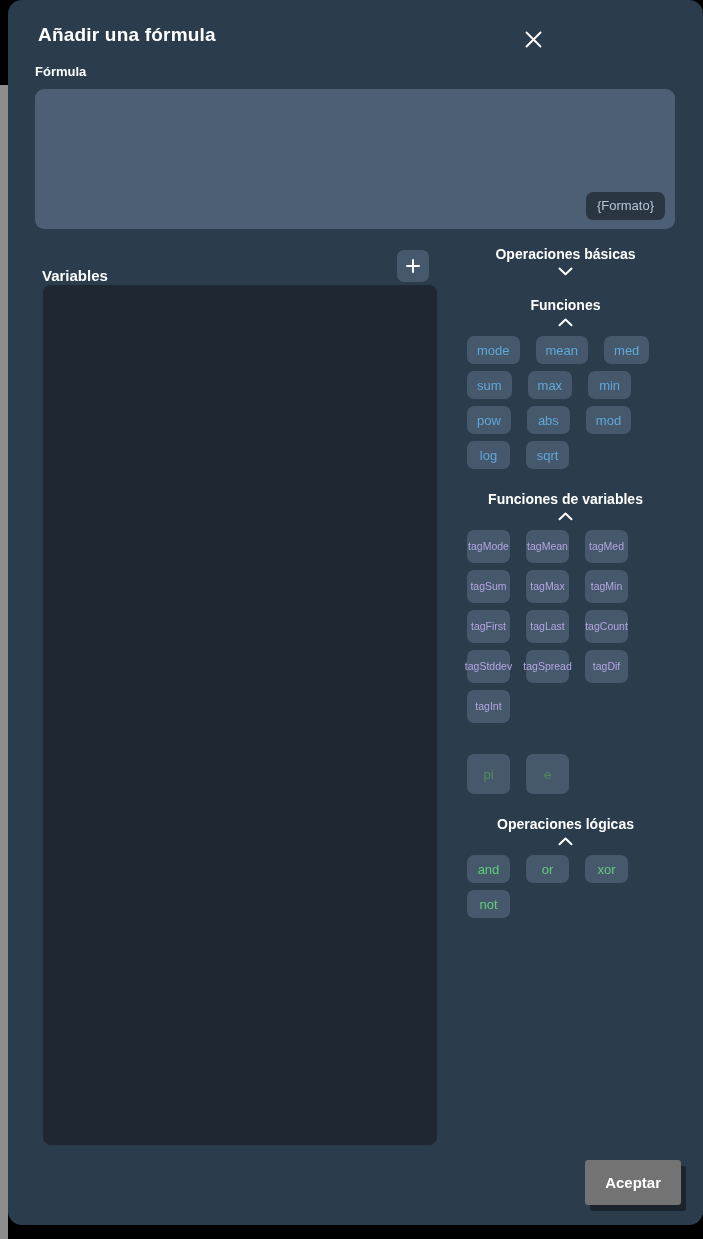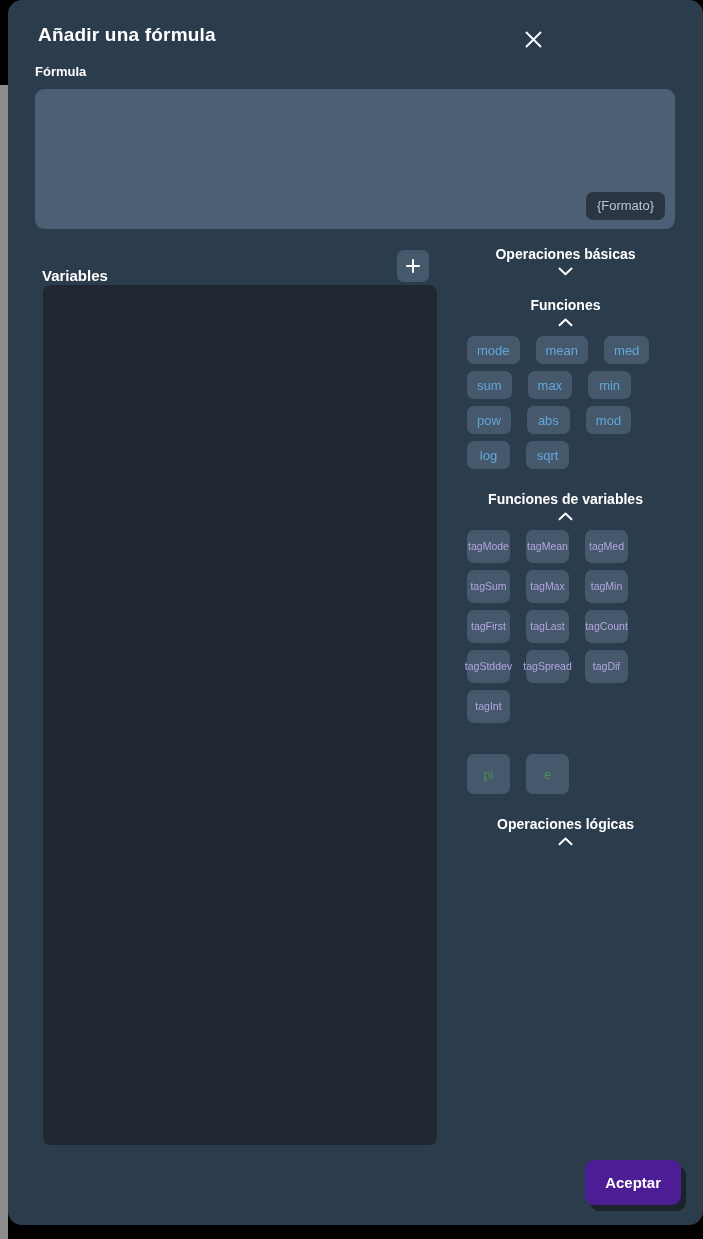--- a/index.html
+++ b/index.html
@@ -223,26 +223,26 @@
     position: absolute;
     left: 441px; top: 1160px;
     width: 232px; height: 48px;
     display: flex;
     justify-content: flex-end;
     gap: 14px;
   }
   .action-btn {
     height: 45px;
     padding: 0 20px;
-    background: #4c1d95;
+    background: #737373;
     color: #ffffff;
     font-size: 15px;
     font-weight: 700;
     border: none;
-    border-radius: 9px;
+    border-radius: 3px;
     cursor: pointer;
     box-shadow: 5px 6px 0 0 #1b232d;
     font-family: "Liberation Sans", sans-serif;
   }
 </style>
 </head>
 <body>
 
 <div class="page-behind-top"></div>
 <div class="page-behind"></div>
@@ -387,20 +387,26 @@
 
     <div class="section sp-log">
       <div class="section-head">
         <span class="section-title">Operaciones lógicas</span>
         <span class="chev">
           <svg width="15" height="9" viewBox="0 0 15 9">
             <path d="M1.5 7.2 L7.5 1.5 L13.5 7.2" fill="none" stroke="currentColor" stroke-width="2" stroke-linecap="round" stroke-linejoin="round"></path>
           </svg>
         </span>
       </div>
+      <div class="btn-grid">
+        <div class="chip chip-logic">and</div>
+        <div class="chip chip-logic">or</div>
+        <div class="chip chip-logic">xor</div>
+        <div class="chip chip-logic">not</div>
+      </div>
     </div>
 
   </div>
 
   <div class="footer">
     <button class="action-btn">Aceptar</button>
   </div>
 
 </div>
 

